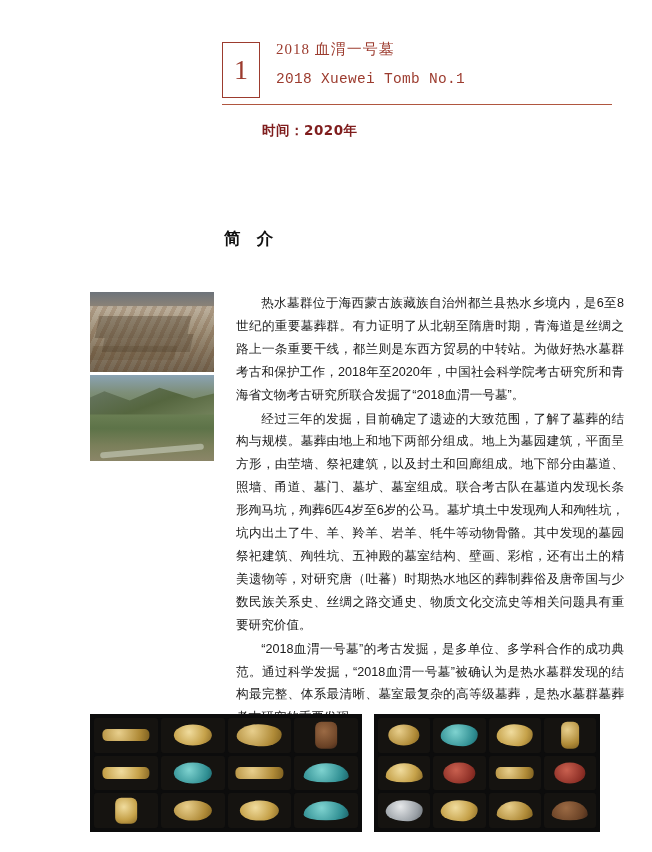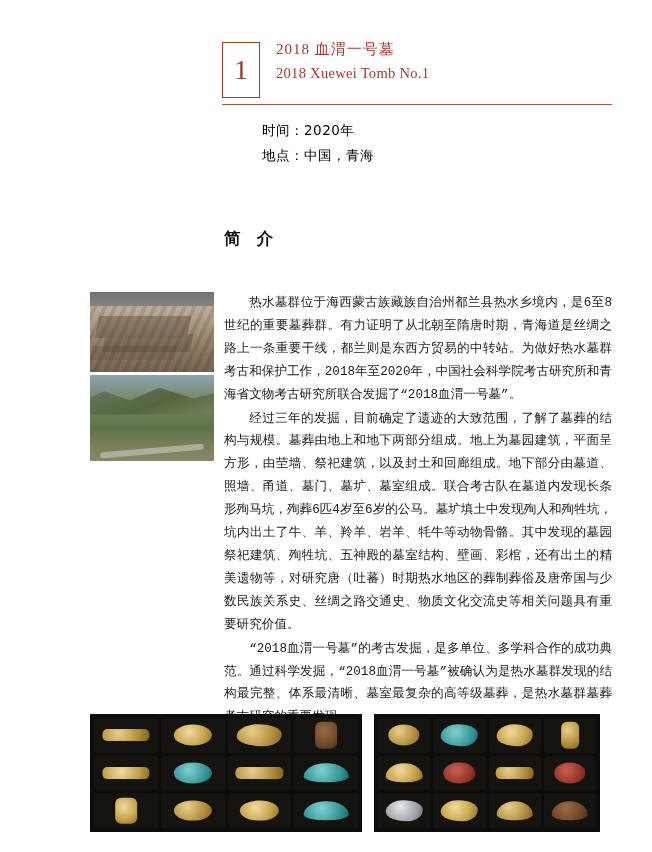--- a/index.html
+++ b/index.html
@@ -55,40 +55,41 @@
     color: #9c3b2e;
     letter-spacing: 1px;
     line-height: 1.25;
     font-family: "Liberation Serif", "DejaVu Serif", serif;
     white-space: nowrap;
   }
   .title-en {
     font-size: 14.5px;
     color: #9c3b2e;
     letter-spacing: 0.3px;
-    margin-top: 6px;
-    font-family: Liberation Serif, serif;
+    margin-top: 12px;
+    font-family: Liberation Mono, monospace;
     white-space: nowrap;
   }
   .rule {
     position: absolute;
     left: 0px;
     top: 64px;
     width: 390px;
     height: 1px;
     background: #b0563f;
   }
   .meta {
     position: absolute;
     left: 40px;
     top: 78px;
     font-size: 13.5px;
     line-height: 1.85;
-    color: #000000;
+    color: #7f1d1d;
     font-family: "DejaVu Sans", "Liberation Sans", sans-serif;
+    font-weight: bold;
   }
   .meta div {
     letter-spacing: 0.5px;
     white-space: nowrap;
   }
 
   
   .section-title {
     position: absolute;
     left: 224px;
@@ -96,28 +97,28 @@
     font-size: 16.5px;
     font-weight: bold;
     letter-spacing: 6px;
     color: #111;
     font-family: Liberation Serif, serif;
   }
 
   
   .body-text {
     position: absolute;
-    left: 224px;
+    left: 236px;
     top: 292px;
     width: 388px;
     font-size: 12.6px;
     line-height: 1.82;
     text-align: justify;
     color: #1a1a1a;
-    font-family: Liberation Mono, monospace;
+    font-family: Liberation Sans, sans-serif;
   }
   .body-text p {
     margin: 0 0 1px 0;
     text-indent: 2em;
   }
 
   
   .photo-left {
     position: absolute;
     left: 90px;
@@ -233,21 +234,20 @@
     <div class="header-row">
       <div class="num-box">1</div>
       <div class="title-block">
         <div class="title-cn">2018 血渭一号墓</div>
         <div class="title-en">2018 Xuewei Tomb No.1</div>
       </div>
     </div>
     <div class="rule"></div>
     <div class="meta">
       <div>时间：2020年</div>
-      <div>地点：中国，青海</div>
     </div>
   </div>
 
   <div class="section-title">简  介</div>
 
   <div class="photo-left photo-1">
     <div class="ph-site"></div>
   </div>
   <div class="photo-left photo-2">
     <div class="ph-valley"></div>

